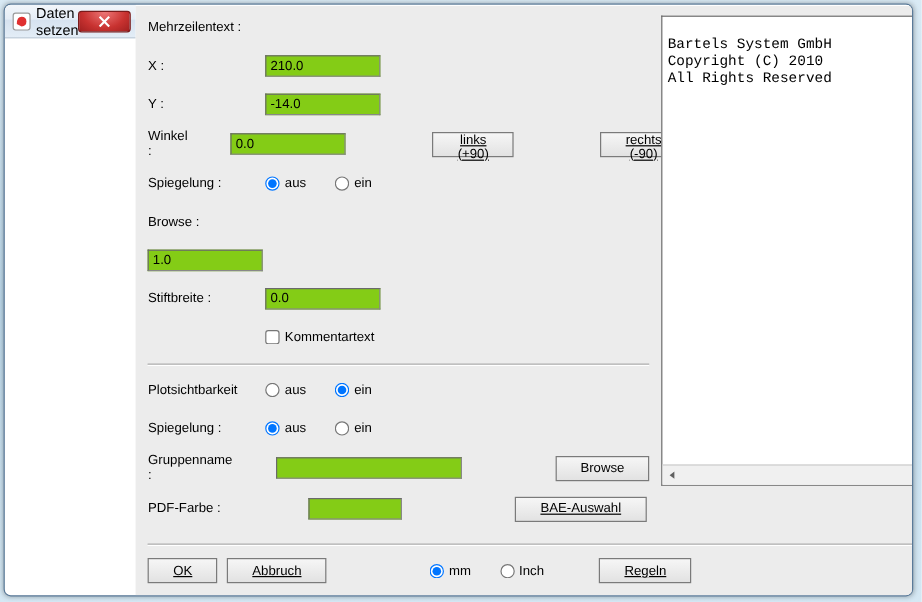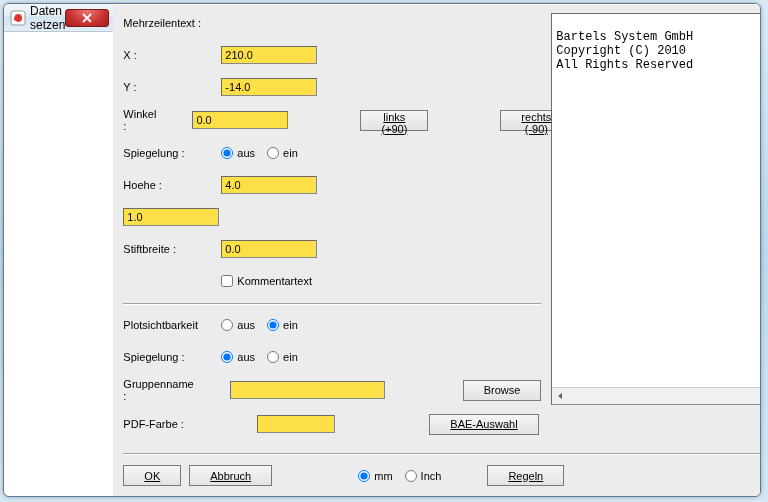--- a/index.html
+++ b/index.html
@@ -68,38 +68,38 @@
   .form-row.tall { height:22px;gap:36px; }
   .label {
     width: 98px;
     text-align:left;
   }
   .text-input {
     height: 18px;
     border: 1px solid #888;
     border-top-color:#6a6a6a;
     border-left-color:#6a6a6a;
-    background:#fde047;
+    background:#84cc16;
     padding: 1px 3px;
     font: inherit;
     width: 96px;
   }
   .text-input.w170 { width: 234px; }
   .text-input.w120 { width: 78px; }
   .btn {
     height: 21px;
     border: 1px solid #7a7a7a;
     background: linear-gradient(to bottom,#f6f6f6,#e2e2e2);
     padding: 0 20px;
     font: inherit;
     text-decoration: underline;
     cursor: pointer;
   }
   .btn.noU { text-decoration:none; }
-  .radio-group { display:flex; align-items:center; gap:12px; }
+  .radio-group { display:flex; align-items:center; gap:24px; }
   .radio-item { display:flex; align-items:center; gap:4px; }
   input[type="radio"], input[type="checkbox"] {
     margin:0; width:12px; height:12px;
   }
   .sep {
     border: none;
     border-top: 1px solid #a0a0a0;
     border-bottom: 1px solid #fff;
     margin: 6px 0 10px 0;
   }
@@ -199,22 +199,21 @@
                 <span>aus</span>
               </label>
             <label class="radio-item">
                 <input type="radio" name="sp" style="">
                 <span>ein</span>
               </label>
           </div>
         </div>
 
         <div class="form-row">
-          <span class="label">Hoehe :</span>
-          <input class="text-input" value="4.0" style="">
+          <span class="label">Browse :</span>
         </div>
 
         <div class="form-row">
           <input class="text-input" value="1.0" style="">
         </div>
 
         <div class="form-row">
           <span class="label">Stiftbreite :</span>
           <input class="text-input" value="0.0" style="">
         </div>

